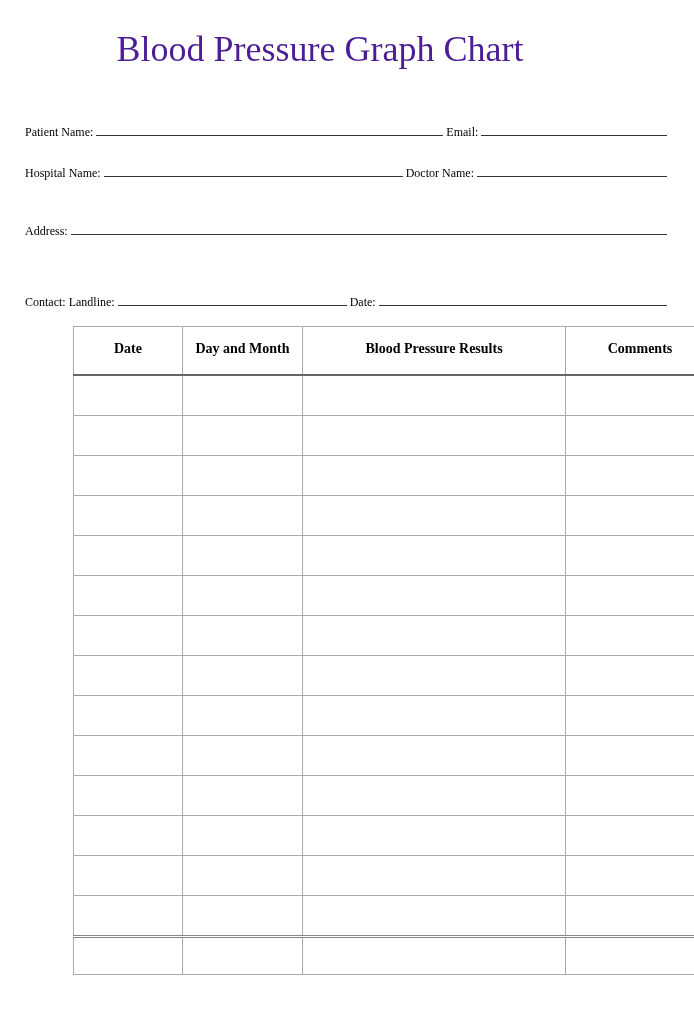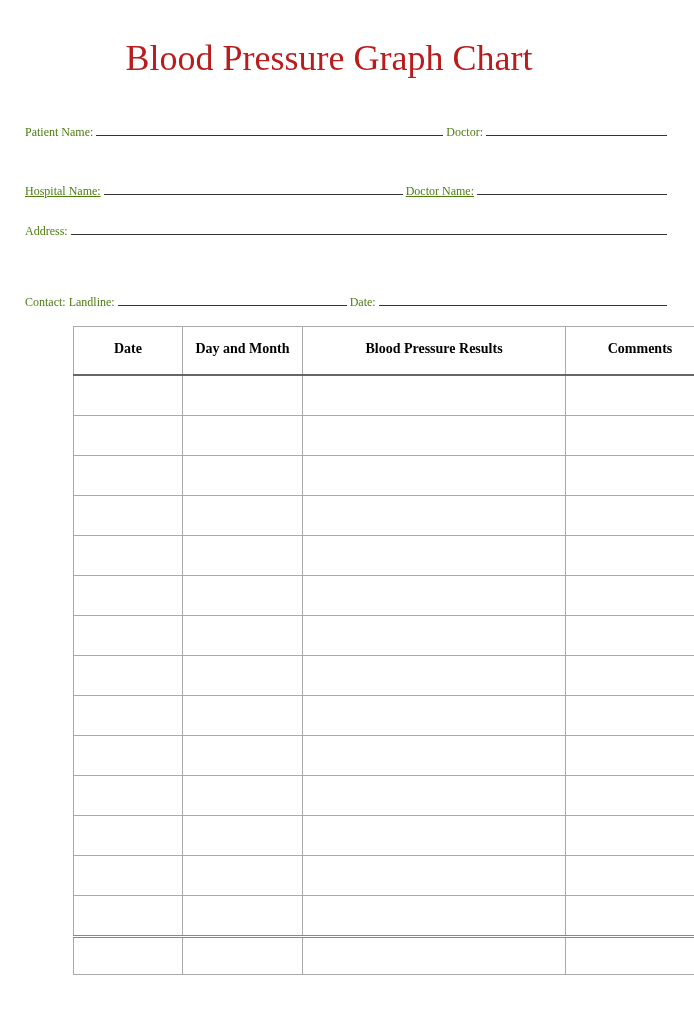--- a/index.html
+++ b/index.html
@@ -17,33 +17,33 @@
     }
     .title {
       position: absolute;
       left: 0;
       top: 26px;
       width: 640px;
       text-align: center;
       font-size: 36px;
       line-height: 46px;
       font-weight: normal;
-      color: #b91c1c;
-      margin: 9px;
+      color: #4c1d95;
+      margin: 0;
     }
     .field-line {
       position: absolute;
       left: 25px;
       width: 642px;
       height: 18px;
       display: flex;
       align-items: flex-end;
       font-size: 12px;
       line-height: 14px;
-      color: #4d7c0f;
+      color: #000000;
     }
     .lbl {
       white-space: nowrap;
       padding-right: 3px;
     }
     .lbl.mid {
       padding-left: 3px;
     }
     .blank {
       border-bottom: 1px solid #333;
@@ -92,25 +92,25 @@
     col.c4 { width: 149px; }
   </style>
 </head>
 <body>
 
 <h1 class="title">Blood Pressure Graph Chart</h1>
 
 <div class="field-line" style="top:121px;">
   <span class="lbl">Patient Name:</span>
   <span class="blank" style="width:347px;"></span>
-  <span class="lbl mid">Doctor:</span>
-  <span class="blank grow"></span>
-</div>
-
-<div class="field-line" style="top:180px;text-decoration:underline;">
+  <span class="lbl mid">Email:</span>
+  <span class="blank grow"></span>
+</div>
+
+<div class="field-line" style="top:162px;">
   <span class="lbl">Hospital Name:</span>
   <span class="blank" style="width:299px;"></span>
   <span class="lbl mid">Doctor Name:</span>
   <span class="blank grow"></span>
 </div>
 
 <div class="field-line" style="top:220px;align-items:flex-end;">
   <span class="lbl">Address:</span>
   <span class="blank grow"></span>
 </div>

